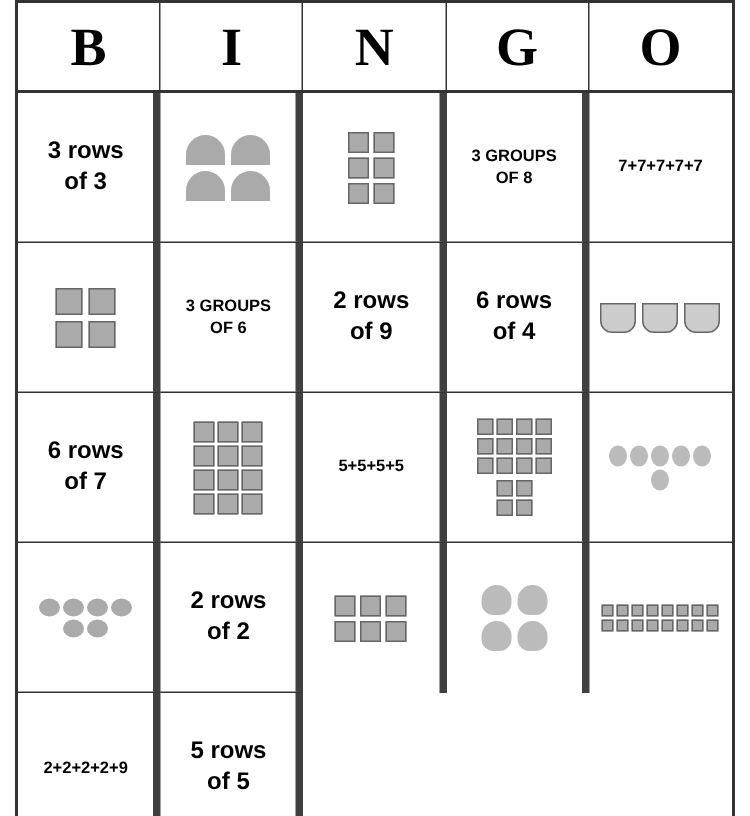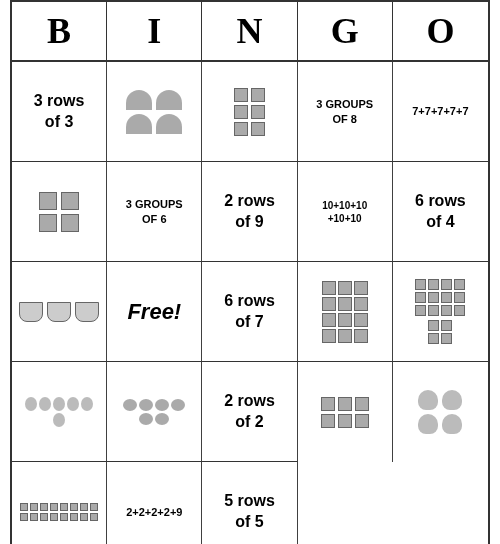--- a/index.html
+++ b/index.html
@@ -29,21 +29,21 @@
       border-right: 1px solid #333;
       font-family: 'Times New Roman', serif;
     }
     .bingo-header-cell:last-child { border-right: none; }
     .bingo-grid {
       display: grid;
       grid-template-columns: repeat(5, 1fr);
       grid-template-rows: repeat(5, 100px);
     }
     .cell {
-      border-right: 1px solid #404040;
+      border-right: 5px solid #404040;
       border-bottom: 1px solid #333;
       display: flex;
       align-items: center;
       justify-content: center;
       padding: 4px;
       position: relative;
       overflow: hidden;
     }
     .cell:nth-child(5n) { border-right: none; }
     .cell:nth-last-child(-n+5) { border-bottom: none; }
@@ -213,57 +213,54 @@
         <div class="sq-lg"></div>
         <div class="sq-lg"></div>
       </div>
     </div>
     <div class="cell">
       <div class="cell-text small">3 GROUPS<br>OF 6</div>
     </div>
     <div class="cell">
       <div class="cell-text large">2 rows<br>of 9</div>
     </div>
-    <div class="cell">
-      <div class="cell-text" style="font-size:10px;">10+10+10<br>+10+10</div>
-    </div>
 
     <div class="cell">
       <div class="cell-text large">6 rows<br>of 4</div>
     </div>
     <div class="cell">
       <div class="baskets-container">
         <div class="basket"></div>
         <div class="basket"></div>
         <div class="basket"></div>
       </div>
     </div>
     <div class="cell">
-      <div class="free-cell">Free!</div>
-    </div>
-    <div class="cell">
       <div class="cell-text large">6 rows<br>of 7</div>
     </div>
     <div class="cell">
       <div class="squares-grid" style="grid-template-columns: repeat(3,1fr); gap:2px;">
         <div class="sq"></div>
         <div class="sq"></div>
         <div class="sq"></div>
         <div class="sq"></div>
         <div class="sq"></div>
         <div class="sq"></div>
         <div class="sq"></div>
         <div class="sq"></div>
         <div class="sq"></div>
         <div class="sq"></div>
         <div class="sq"></div>
         <div class="sq"></div>
       </div>
     </div>
 
+    <div class="cell">
+      <div class="cell-text small">5+5+5+5</div>
+    </div>
     <div class="cell">
       <div style="display:flex; flex-direction:column; align-items:center; gap:2px;">
         <div class="squares-grid" style="grid-template-columns: repeat(4,1fr); gap:2px;">
           <div class="sq-sm"></div>
           <div class="sq-sm"></div>
           <div class="sq-sm"></div>
           <div class="sq-sm"></div>
           <div class="sq-sm"></div>
           <div class="sq-sm"></div>
           <div class="sq-sm"></div>

